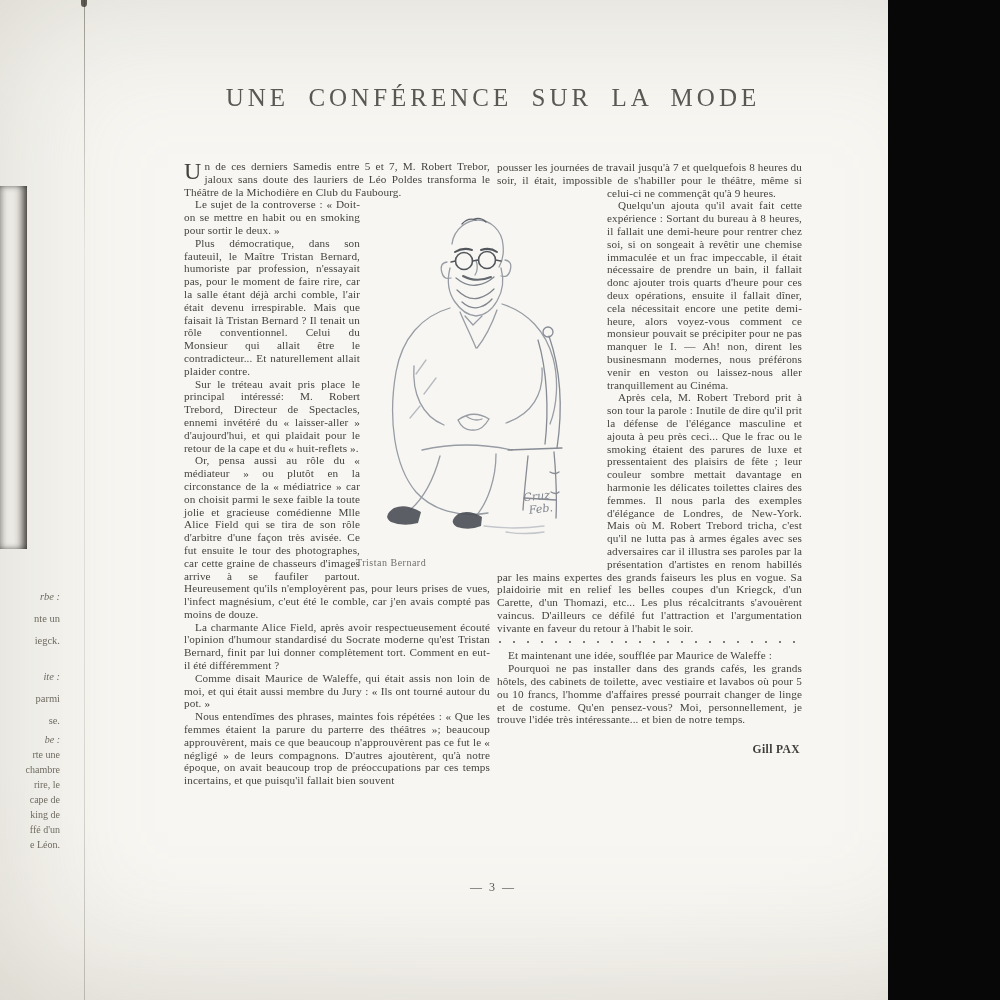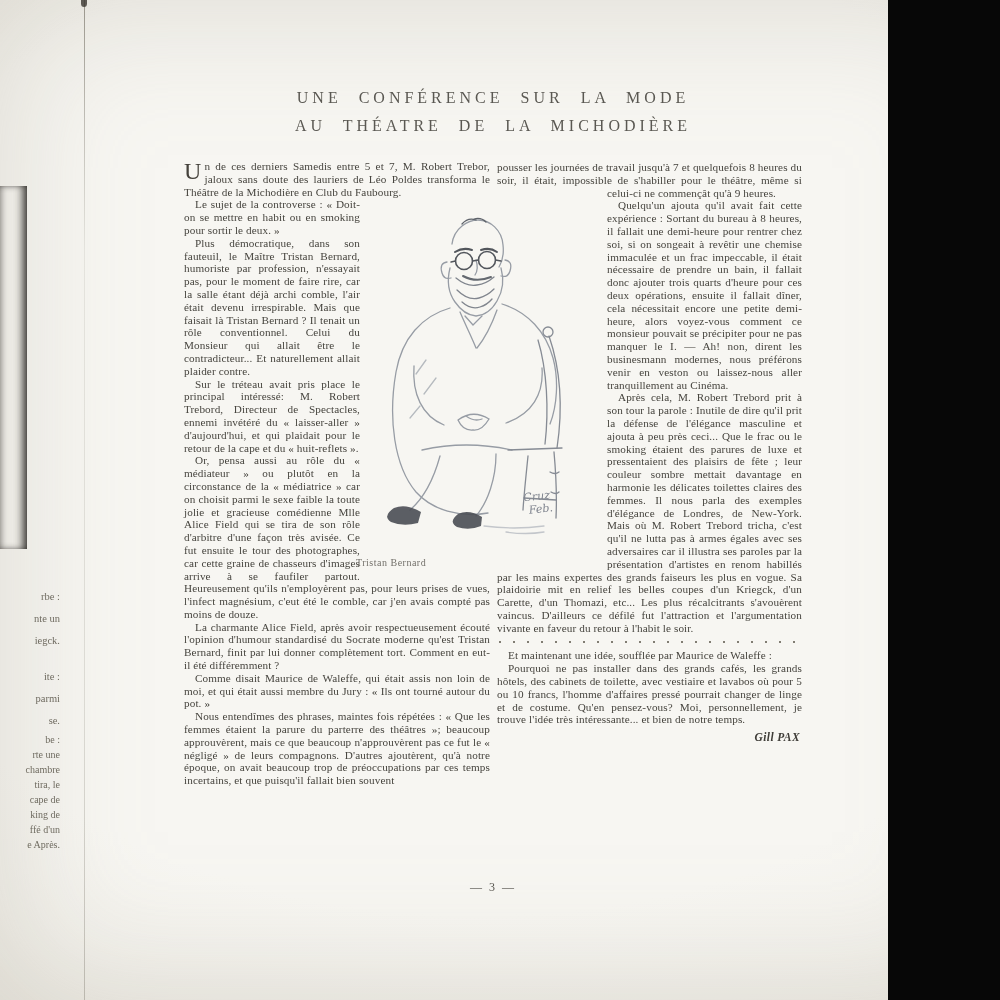--- a/index.html
+++ b/index.html
@@ -17,39 +17,39 @@
     background:linear-gradient(180deg, rgba(90,85,72,.55), rgba(90,85,72,.10) 25%, rgba(90,85,72,.16) 70%, rgba(90,85,72,.30));}
   .speck{position:absolute;left:81px;top:0;width:6px;height:7px;background:#3a362f;border-radius:0 0 60% 60%;opacity:.8;}
   
   .photo-strip{position:absolute;left:0;top:186px;width:27px;height:363px;
     background:linear-gradient(180deg,#0e0e0d 0px,#121110 46px,#55524e 54px,#a9a6a1 82px,#c0beb8 122px,#a7a49f 168px,#8e8b86 218px,#7c7975 258px,#908d89 298px,#5e5b57 338px,#16514 352px,#0b0b0a 363px);
     box-shadow:inset -7px 0 9px -3px rgba(22,20,17,0.85), inset 3px 0 6px -2px rgba(25,22,19,.5);}
   
   .margin-fragments{position:absolute;left:0;top:586px;width:60px;text-align:right;padding-right:4px;
     color:#6f6b60;font-size:10.5px;}
   .frag-group{line-height:22px;}
-  .frag-group>div:first-child{}
+  .frag-group>div:first-child{font-style:italic;}
   .g2{margin-top:14px;}
   .g3{line-height:15px;font-size:10px;}
   
   .title{position:absolute;left:184px;top:84px;width:618px;text-align:center;
-    font-size:16px;line-height:28px;letter-spacing:4px;word-spacing:9px;color:#5a5852;}
+    font-size:25px;line-height:28px;letter-spacing:4px;word-spacing:9px;color:#5a5852;}
   
   .col{position:absolute;width:306px;font-size:11.2px;line-height:12.8px;
     text-align:justify;color:#46443e;letter-spacing:.1px;}
   .col p{margin:0;}
   .col p.ind{text-indent:11px;}
   .col-left{left:184px;top:160px;}
   .col-right{left:497px;top:161px;width:305px;}
   .dropcap{float:left;font-size:24px;line-height:22px;padding:0 3px 0 0;color:#45423c;}
   .spacer-right{float:right;width:122px;height:374px;margin-left:8px;}
   .spacer-left{float:left;width:103px;height:372px;margin-right:7px;}
   .dotted-rule{height:2px;margin:7px 2px 6px;
     background-image:repeating-linear-gradient(90deg,#817d73 0 2px,transparent 2px 14px);}
-  .byline{margin-top:5px;text-align:right;padding-right:2px;font-weight:bold;font-size:11.5px;letter-spacing:.4px;color:#3f3d38;font-style:italic;}
+  .byline{margin-top:17px;text-align:right;padding-right:2px;font-weight:bold;font-size:11.5px;letter-spacing:.4px;color:#3f3d38;}
   
   .illustration{position:absolute;left:356px;top:210px;width:248px;height:344px;}
   .caption{position:absolute;left:356px;top:557px;width:248px;text-align:left;
     font-size:10px;letter-spacing:.5px;color:#73706a;}
   
   .page-number{position:absolute;left:184px;top:880px;width:618px;text-align:center;
     font-size:12px;letter-spacing:2px;color:#55534d;}
 </style>
 </head>
 <body>
@@ -69,31 +69,30 @@
     </div>
     <div class="frag-group g2">
       <div>ite :</div>
       <div>parmi</div>
       <div>se.</div>
     </div>
     <div class="frag-group g3">
       <div>be :</div>
       <div>rte une</div>
       <div>chambre</div>
-      <div>tira, le</div>
+      <div>rire, le</div>
       <div>cape de</div>
       <div>king de</div>
       <div>ffé d'un</div>
-      <div>e Après.</div>
+      <div>e Léon.</div>
     </div>
   </div>
 
   <header class="title">
     <div>UNE CONFÉRENCE SUR LA MODE</div>
-    <div>AU THÉATRE DE LA MICHODIÈRE</div>
   </header>
 
   <section class="col col-left">
     <p class="lead"><span class="dropcap">U</span><span>n de ces derniers Samedis entre 5 et 7, M. Robert Trebor, jaloux sans doute des lauriers de Léo Poldes transforma le Théâtre de la Michodière en Club du Faubourg.</span><span class="spacer-right"></span></p>
     <p class="ind">Le sujet de la controverse : « Doit-on se mettre en habit ou en smoking pour sortir le deux. »</p>
     <p class="ind">Plus démocratique, dans son fauteuil, le Maître Tristan Bernard, humoriste par profession, n'essayait pas, pour le moment de faire rire, car la salle étant déjà archi comble, l'air était devenu irrespirable. Mais que faisait là Tristan Bernard ? Il tenait un rôle conventionnel. Celui du Monsieur qui allait être le contradicteur... Et naturellement allait plaider contre.</p>
     <p class="ind">Sur le tréteau avait pris place le principal intéressé: M. Robert Trebord, Directeur de Spectacles, ennemi invétéré du « laisser-aller » d'aujourd'hui, et qui plaidait pour le retour de la cape et du « huit-reflets ».</p>
     <p class="ind">Or, pensa aussi au rôle du « médiateur » ou plutôt en la circonstance de la « médiatrice » car on choisit parmi le sexe faible la toute jolie et gracieuse comédienne Mlle Alice Field qui se tira de son rôle d'arbitre d'une façon très avisée. Ce fut ensuite le tour des photographes, car cette graine de chasseurs d'images arrive à se faufiler partout. Heureusement qu'ils n'employèrent pas, pour leurs prises de vues, l'infect magnésium, c'eut été le comble, car j'en avais compté pas moins de douze.</p>
     <p class="ind">La charmante Alice Field, après avoir respectueusement écouté l'opinion d'humour standardisé du Socrate moderne qu'est Tristan Bernard, finit par lui donner complètement tort. Comment en eut-il été différemment ?</p>
     <p class="ind">Comme disait Maurice de Waleffe, qui était assis non loin de moi, et qui était aussi membre du Jury : « Ils ont tourné autour du pot. »</p>

